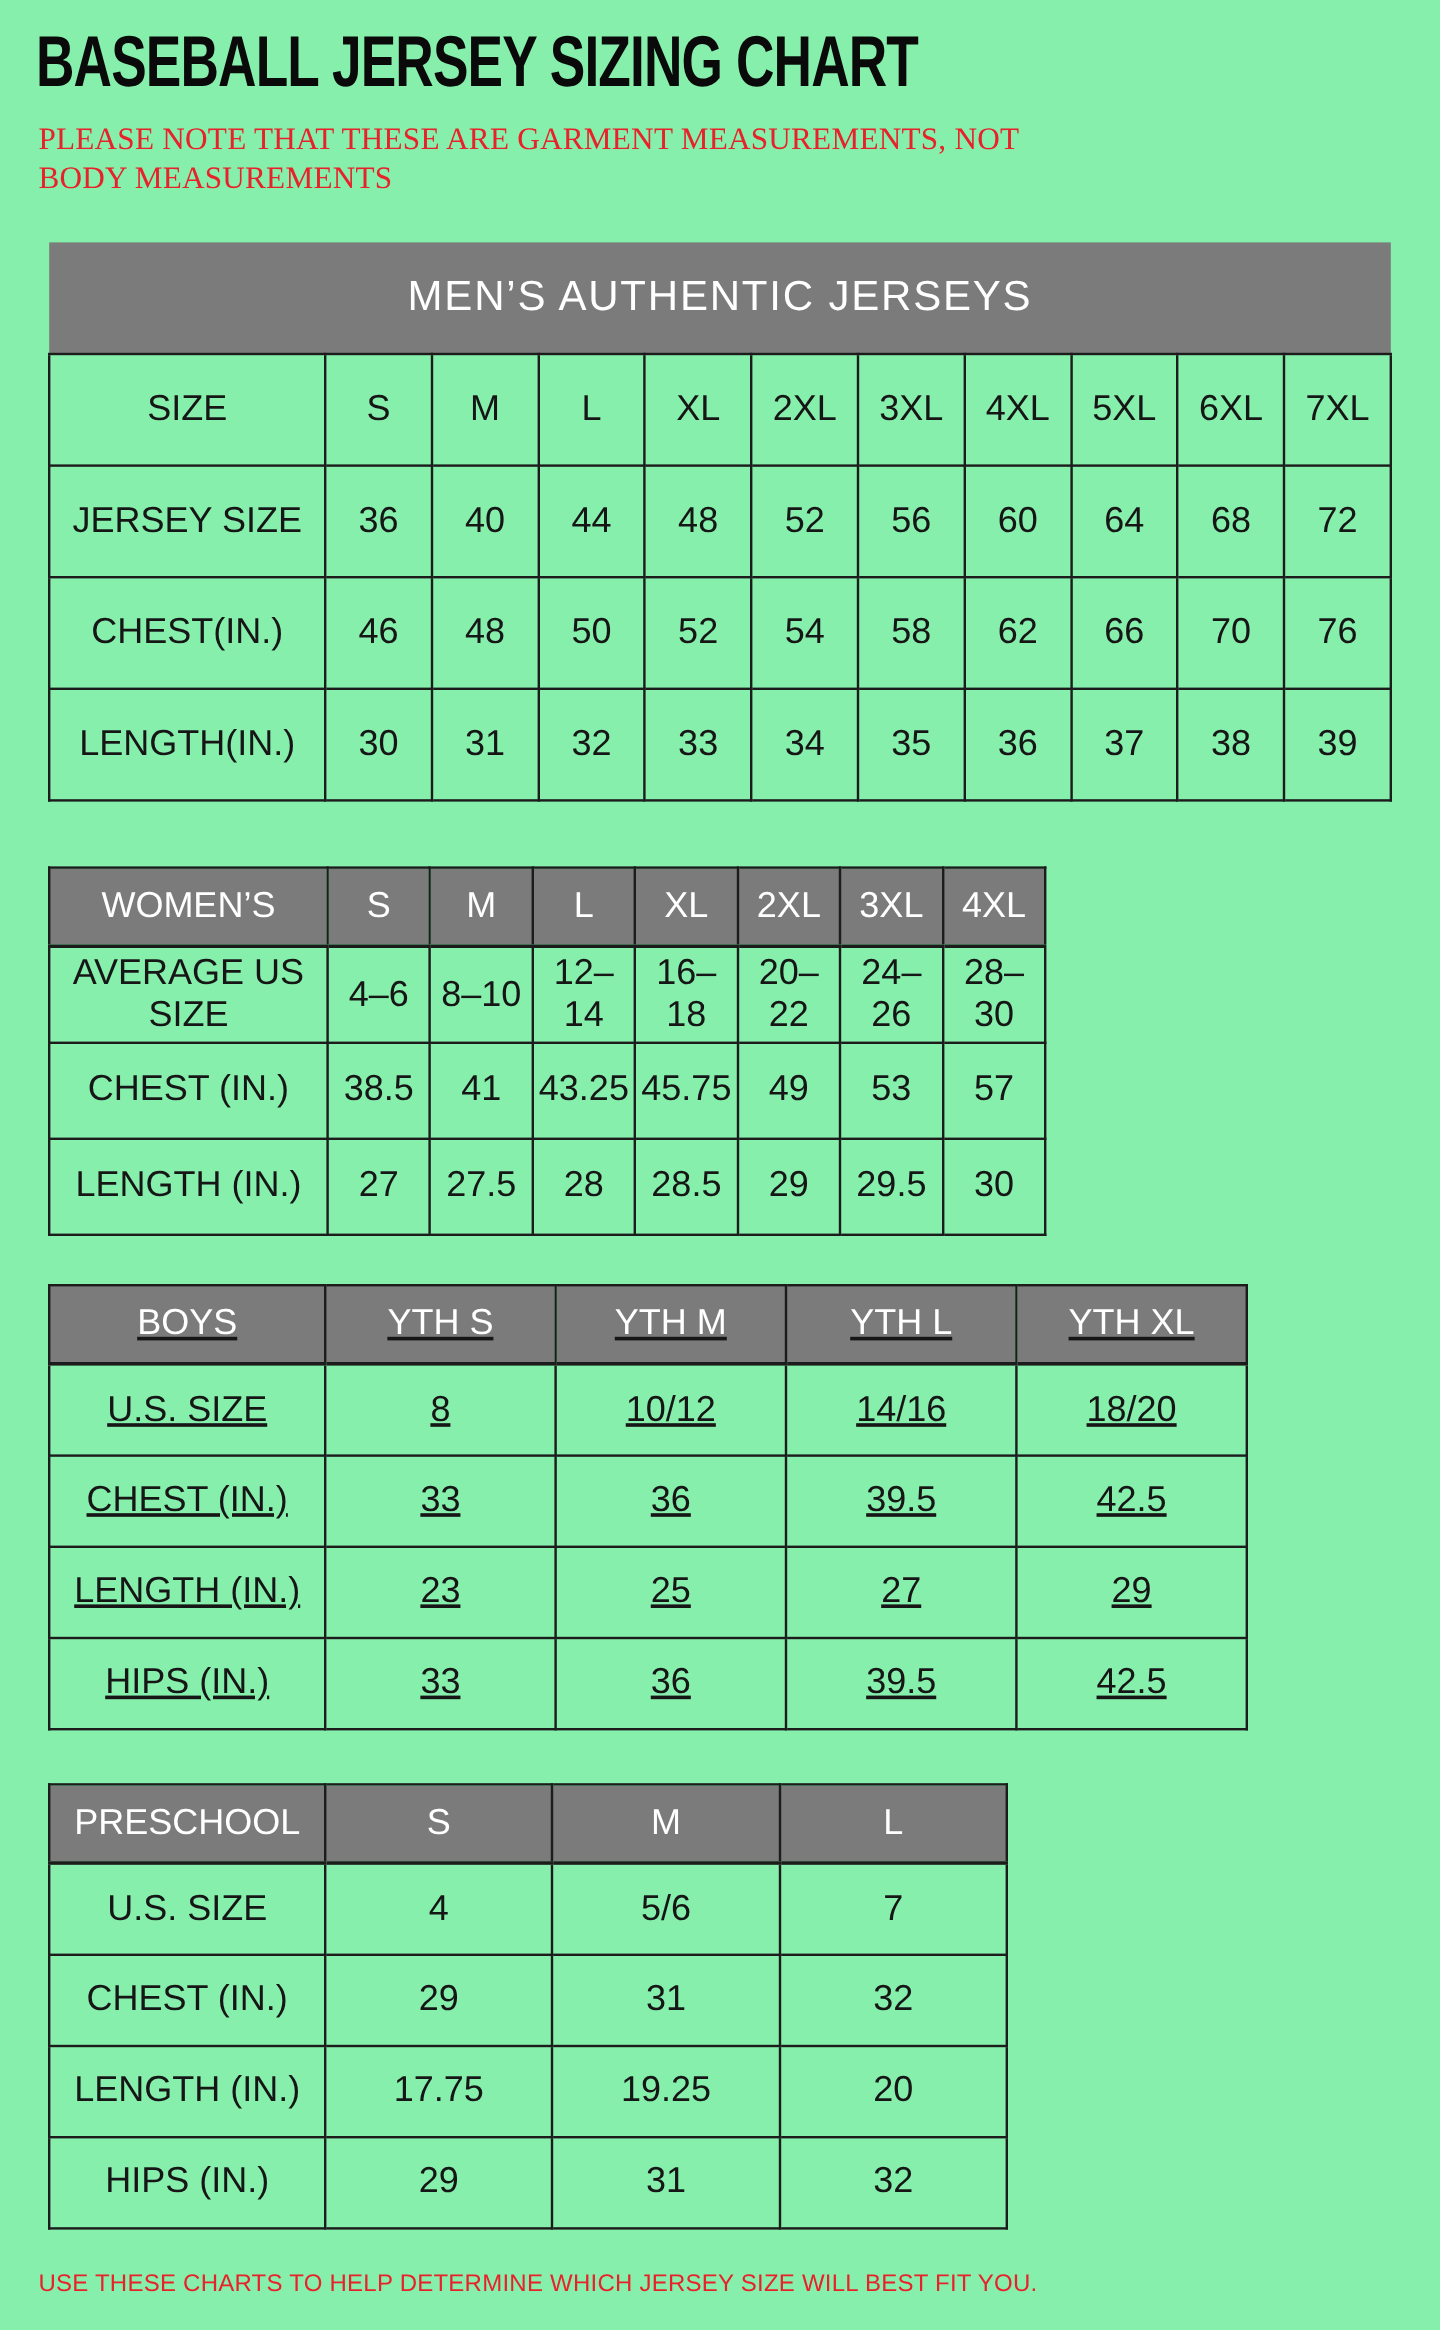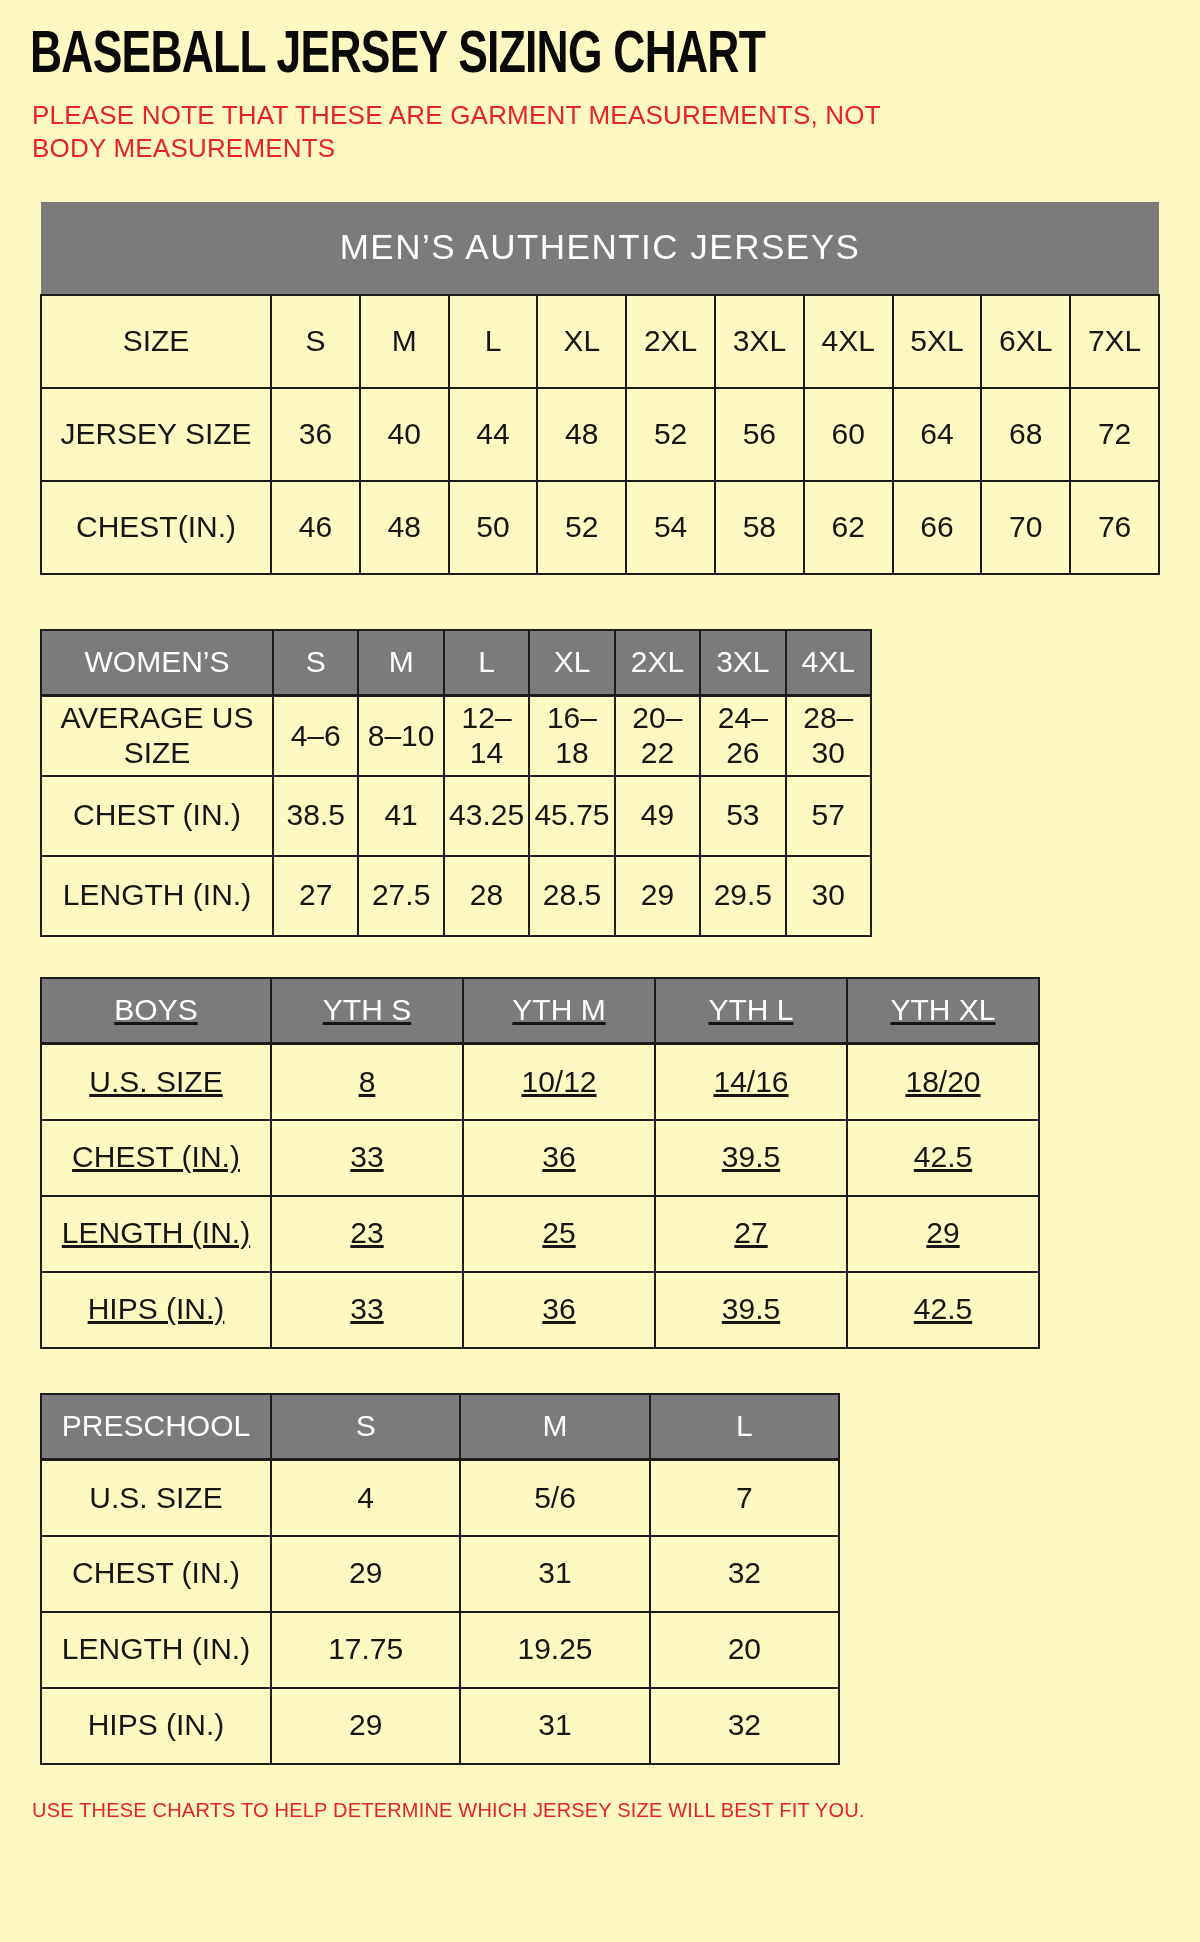--- a/index.html
+++ b/index.html
@@ -10,21 +10,21 @@
   }
   *{box-sizing:border-box;margin:0;padding:0;}
   body{
     font-family:"Liberation Sans", sans-serif;
     background:#ffffff;
     color:var(--text-dark);
   }
   .page{
     width:1200px;
     height:1942px;
-    background:#fef9c3;
+    background:#86efac;
     overflow:hidden;
     padding-top:20px;
   }
   .page-title{
     margin-left:30px;
     font-size:60px;
     font-weight:bold;
     letter-spacing:-1px;
     color:#0a0a0a;
     transform:scaleX(0.74);
@@ -32,20 +32,21 @@
     white-space:nowrap;
     line-height:1.05;
   }
   .note{
     margin:16px 0 0 32px;
     max-width:890px;
     font-size:26px;
     line-height:1.28;
     color:var(--accent-red);
     letter-spacing:0.2px;
+    font-family:Liberation Serif, serif;
   }
   table{
     border-collapse:collapse;
     table-layout:fixed;
     margin-left:40px;
     padding-left:35px;
   }
   td,th{
     border:2px solid var(--border-dark);
     text-align:center;
@@ -146,20 +147,33 @@
           <td>48</td>
           <td>50</td>
           <td>52</td>
           <td>54</td>
           <td>58</td>
           <td>62</td>
           <td>66</td>
           <td>70</td>
           <td>76</td>
         </tr>
+        <tr>
+          <td>LENGTH(IN.)</td>
+          <td>30</td>
+          <td>31</td>
+          <td>32</td>
+          <td>33</td>
+          <td>34</td>
+          <td>35</td>
+          <td>36</td>
+          <td>37</td>
+          <td>38</td>
+          <td>39</td>
+        </tr>
       </tbody>
     </table>
 
   <table class="t-womens">
     <colgroup>
       <col class="label-col">
         <col span="7" class="data-col">
     </colgroup>
   <tbody>
         <tr class="gray-header">

